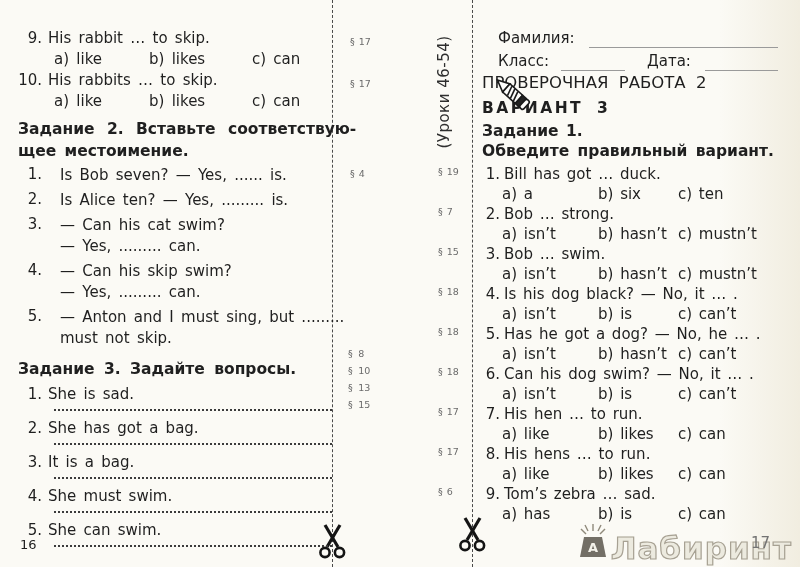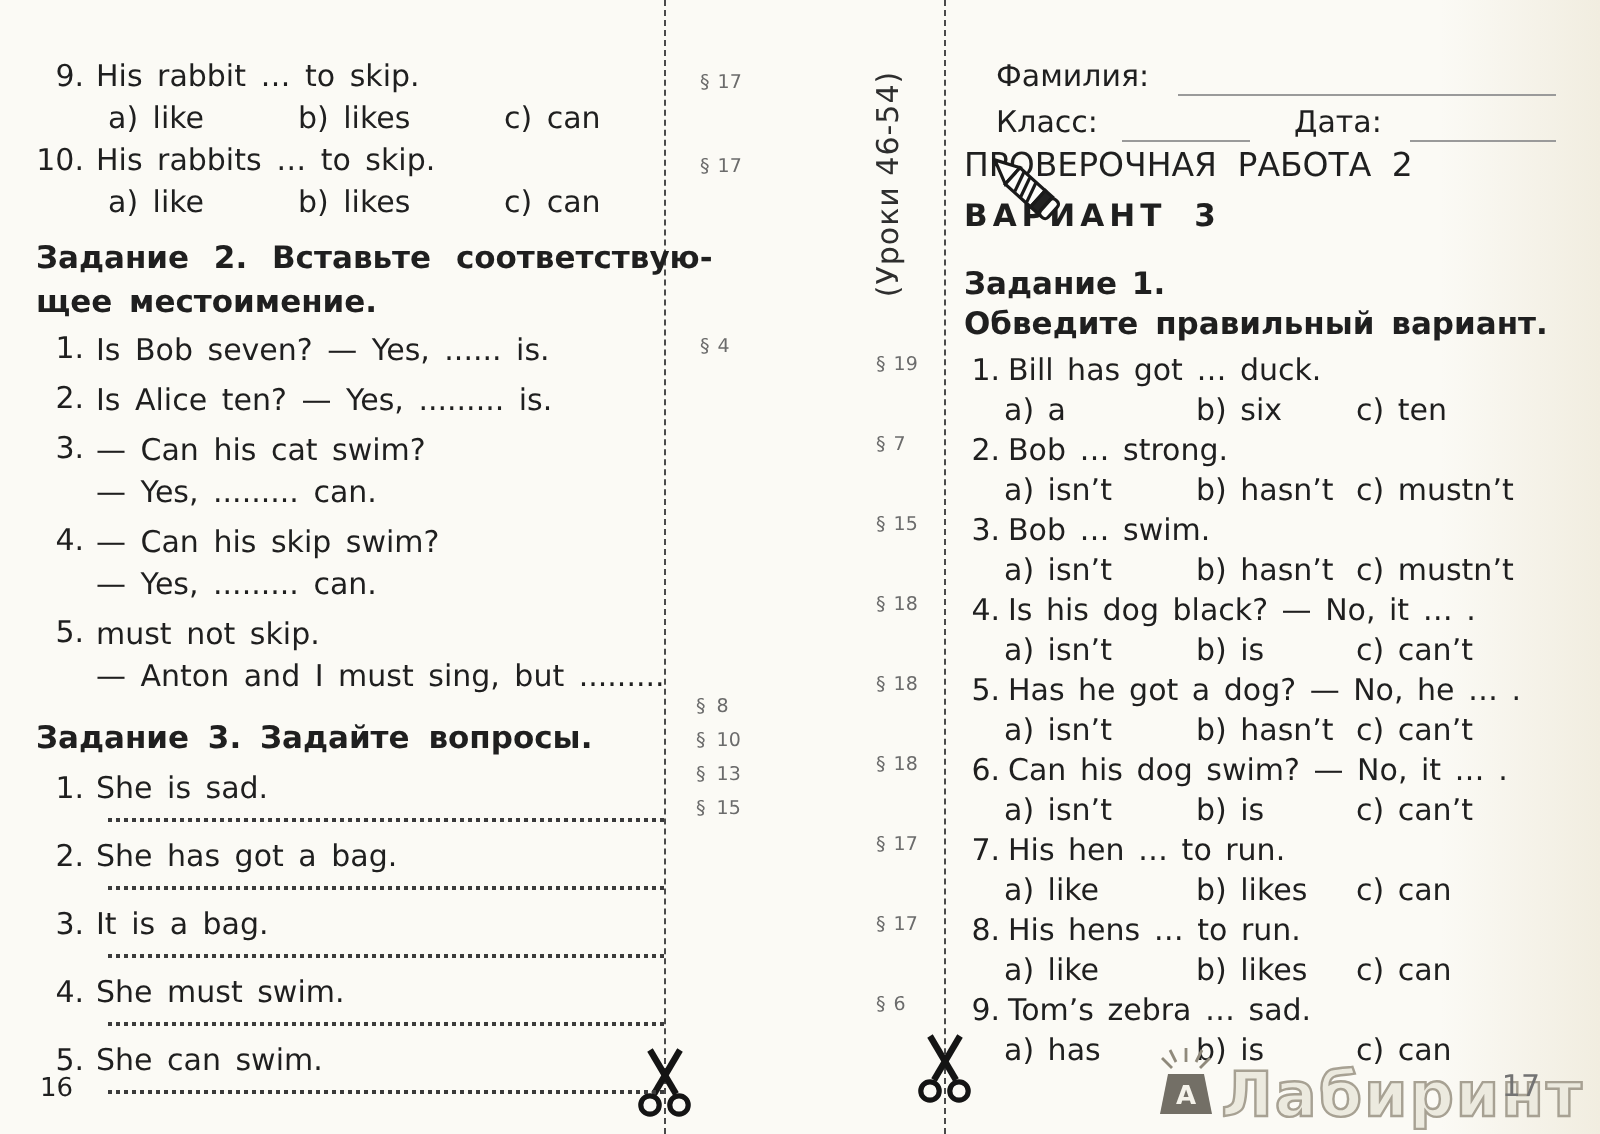--- a/index.html
+++ b/index.html
@@ -20,21 +20,21 @@
   .qline { display:flex; line-height:21px; white-space:nowrap; }
   .num { display:inline-block; width:30px; min-width:30px; text-align:right; padding-right:6px; }
   .opts { display:flex; line-height:21px; padding-left:36px; white-space:nowrap; }
   .optsL .o1 { width:95px; } .optsL .o2 { width:103px; }
   .sec { position:absolute; font-size:9.5px; color:#6b6b6b; word-spacing:1px; white-space:nowrap; }
   .secL { left:332px; top:3px; }
   .t-head { font-weight:bold; font-size:15.5px; line-height:22px; white-space:nowrap; }
   .t2-head1 { margin-top:6px; word-spacing:7px; }
   .t2-head2 { margin-bottom:3px; word-spacing:3px; }
   .t2row { display:flex; position:relative; margin-bottom:4px; }
-  .t2text div { line-height:21px; white-space:nowrap; }
+  .t2text div { line-height:21px; white-space:nowrap;margin-left:12px; }
   .t3-head { margin-top:9px; margin-bottom:4px; word-spacing:4px; }
   .t3row .dotline { border-bottom:2px dotted #3b3b3b; margin:5px -6px 7px 36px; height:2px; }
   .t3line { display:flex; line-height:20px; white-space:nowrap; }
   .t3secs { position:absolute; left:330px; width:40px; }
   .t3secs span { position:absolute; font-size:9.5px; color:#6b6b6b; white-space:nowrap; }
   .pageno-left { position:absolute; left:20px; bottom:15px; font-size:13px; }
 
   
   .lessons { position:absolute; left:444px; top:92px; transform:translate(-50%,-50%) rotate(-90deg); white-space:nowrap; font-size:15px; color:#2e2e2e; letter-spacing:0.5px; }
   .scissors { position:absolute; }
@@ -43,21 +43,21 @@
   
   .page-right { position:absolute; left:482px; top:26px; width:296px; font-size:15px; word-spacing:2px; }
   .form-row { display:flex; align-items:center; padding-left:16px; height:23px; line-height:22px; white-space:nowrap; }
   .uline { border-bottom:1px solid #9a9a9a; height:20px; }
   .uline.grow { flex:1; margin-left:14px; }
   .uline.short { width:64px; margin:0 22px 0 12px; }
   .title-block { position:relative; margin-top:0; text-align:left; }
   .title-main { font-size:16.5px; line-height:21px; word-spacing:5px; white-space:nowrap; }
   .title-variant { font-size:15.5px; font-weight:bold; letter-spacing:2.5px; word-spacing:6px; line-height:20px; margin-top:5px; }
   .pencil { position:absolute; left:8px; top:1px; }
-  .t1-head1 { font-weight:bold; font-size:15.5px; line-height:20px; margin-top:14px; }
+  .t1-head1 { font-weight:bold; font-size:15.5px; line-height:20px; margin-top:3px; }
   .t1-head2 { font-weight:bold; font-size:15.5px; line-height:20px; margin-bottom:3px; word-spacing:3px; white-space:nowrap; }
   .itemR { position:relative; }
   .itemR .qline { line-height:20px; }
   .itemR .num { width:22px; min-width:22px; padding-right:4px; }
   .optsR { line-height:20px; padding-left:20px;align-items:flex-end; }
   .optsR .o1 { width:96px; } .optsR .o2 { width:80px; }
   .secR { left:-44px; top:2px; }
   .pageno-right { position:absolute; right:30px; bottom:15px; font-size:15px; z-index:3; color:#737373; }
 
   
@@ -152,22 +152,22 @@
       <div class="t2text">
         <div>— Can his skip swim?</div>
         <div>— Yes, ......... can.</div>
       </div>
       <span class="sec secL"></span>
     </div>
 
     <div class="t2row">
       <span class="num">5.</span>
       <div class="t2text">
+        <div>— Anton and I must sing, but .........</div>
         <div>must not skip.</div>
-        <div>— Anton and I must sing, but .........</div>
       </div>
       <span class="sec secL"></span>
     </div>
 
   <div class="t-head t3-head">Задание 3. Задайте вопросы.</div>
 
   <div class="t3secs" style="top:320px;">
     <span style="top:0">§ 8</span>
     <span style="top:17px">§ 10</span>
     <span style="top:34px">§ 13</span>

